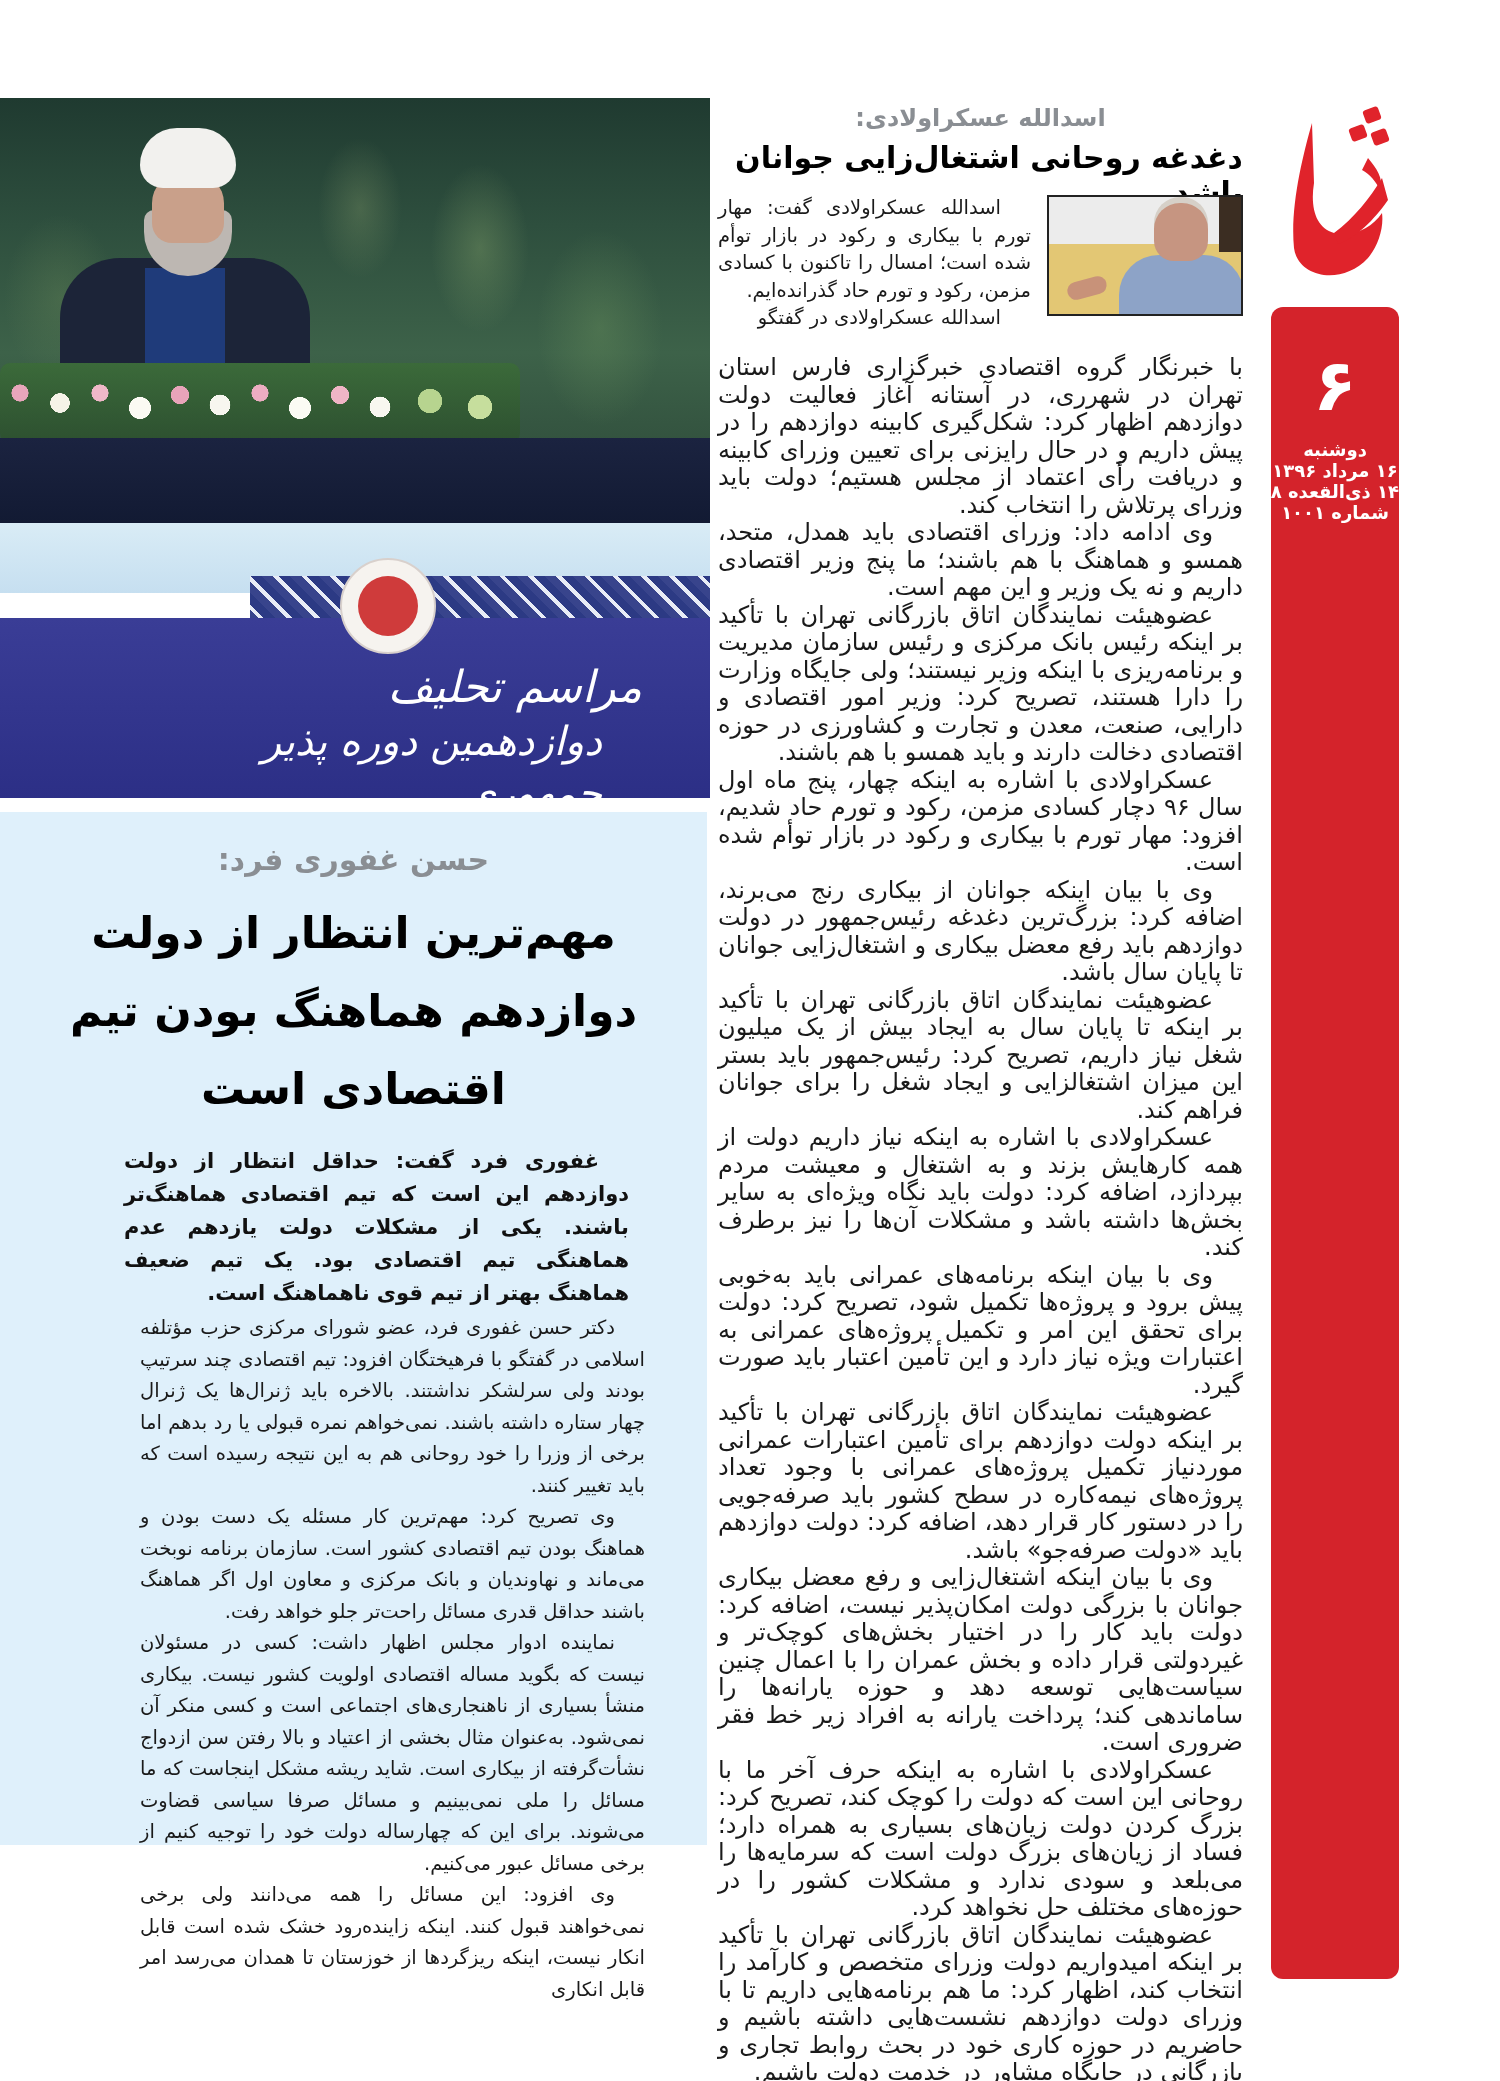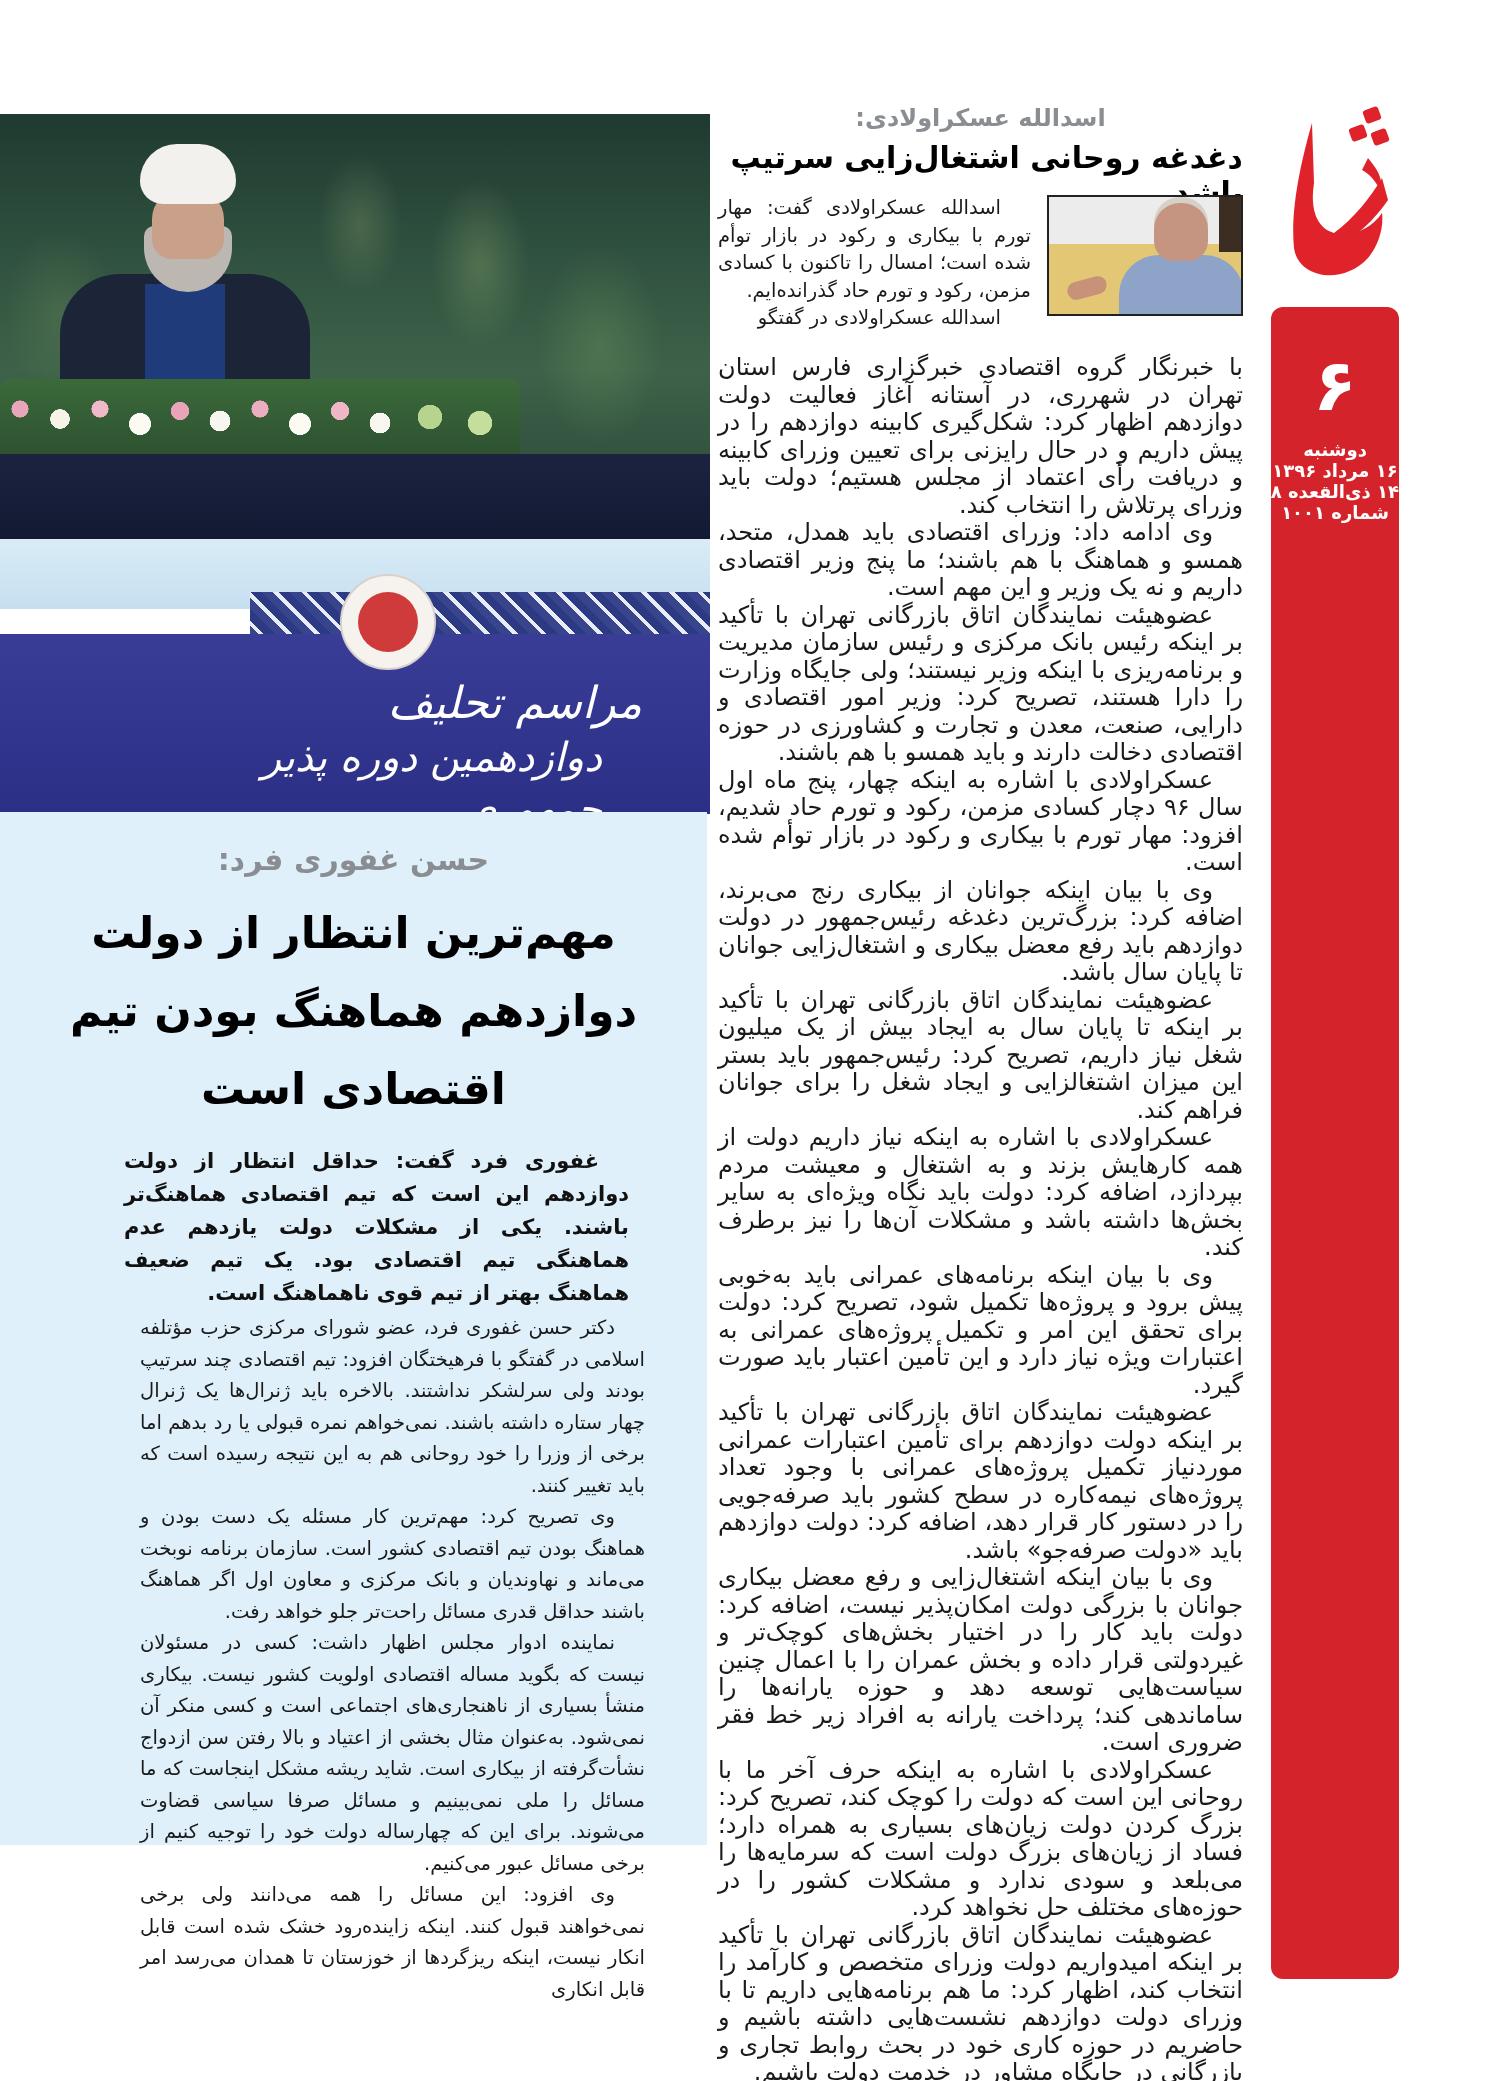--- a/index.html
+++ b/index.html
@@ -1,20 +1,20 @@
 <!DOCTYPE html>
 <html><head>
 <meta charset="utf-8">
 <style>
   html, body { margin: 0; padding: 0; background: #ffffff; }
   body { width: 1500px; height: 2081px; position: relative; overflow: hidden;
          font-family: "DejaVu Sans", sans-serif; color: #1a1a1a; }
 
   
-  #lead-photo { position: absolute; left: 0; top: 98px; width: 822px; height: 700px; overflow: hidden; margin-top: 16px; }
+  #lead-photo { position: absolute; left: 0; top: 98px; width: 822px; height: 700px; overflow: hidden; }
   #lead-photo .bg-top { position: absolute; left: 0; top: 0; width: 710px; height: 425px;
      background: linear-gradient(180deg, #1f3a30 0%, #2e4f3e 30%, #3d6249 60%, #2a4536 100%); }
   #lead-photo .bg-top::before { content: ""; position: absolute; inset: 0;
      background:
        radial-gradient(ellipse 70px 120px at 480px 150px, rgba(140,170,110,.35), transparent 70%),
        radial-gradient(ellipse 90px 140px at 600px 230px, rgba(120,160,100,.3), transparent 70%),
        radial-gradient(ellipse 60px 100px at 360px 110px, rgba(160,180,120,.25), transparent 70%),
        radial-gradient(ellipse 80px 120px at 60px 200px, rgba(110,140,90,.3), transparent 70%); }
   #lead-photo .person { position: absolute; left: 60px; top: 30px; width: 250px; height: 260px; }
   #lead-photo .turban { position: absolute; left: 80px; top: 0; width: 96px; height: 60px; background: #f2f1ee;
@@ -133,21 +133,21 @@
   <div class="body">
     <p>دکتر حسن غفوری فرد، عضو شورای مرکزی حزب مؤتلفه اسلامی در گفتگو با فرهیختگان افزود: تیم اقتصادی چند سرتیپ بودند ولی سرلشکر نداشتند. بالاخره باید ژنرال‌ها یک ژنرال چهار ستاره داشته باشند. نمی‌خواهم نمره قبولی یا رد بدهم اما برخی از وزرا را خود روحانی هم به این نتیجه رسیده است که باید تغییر کنند.</p>
     <p>وی تصریح کرد: مهم‌ترین کار مسئله یک دست بودن و هماهنگ بودن تیم اقتصادی کشور است. سازمان برنامه نوبخت می‌ماند و نهاوندیان و بانک مرکزی و معاون اول اگر هماهنگ باشند حداقل قدری مسائل راحت‌تر جلو خواهد رفت.</p>
     <p>نماینده ادوار مجلس اظهار داشت: کسی در مسئولان نیست که بگوید مساله اقتصادی اولویت کشور نیست. بیکاری منشأ بسیاری از ناهنجاری‌های اجتماعی است و کسی منکر آن نمی‌شود. به‌عنوان مثال بخشی از اعتیاد و بالا رفتن سن ازدواج نشأت‌گرفته از بیکاری است. شاید ریشه مشکل اینجاست که ما مسائل را ملی نمی‌بینیم و مسائل صرفا سیاسی قضاوت می‌شوند. برای این که چهارساله دولت خود را توجیه کنیم از برخی مسائل عبور می‌کنیم.</p>
     <p>وی افزود: این مسائل را همه می‌دانند ولی برخی نمی‌خواهند قبول کنند. اینکه زاینده‌رود خشک شده است قابل انکار نیست، اینکه ریزگردها از خوزستان تا همدان می‌رسد امر قابل انکاری</p>
   </div>
 </div>
 
 <div id="right-article">
   <div class="kicker">اسدالله عسکراولادی:</div>
-  <div class="headline">دغدغه روحانی اشتغال‌زایی سرتیپ باشد</div>
+  <div class="headline">دغدغه روحانی اشتغال‌زایی جوانان باشد</div>
   <div class="inset-photo">
     <div class="frame"></div>
     <div class="suit"></div>
     <div class="head"></div>
     <div class="hand"></div>
   </div>
   <div class="intro">
     <p>اسدالله عسکراولادی گفت: مهار تورم با بیکاری و رکود در بازار توأم شده است؛ امسال را تاکنون با کسادی مزمن، رکود و تورم حاد گذرانده‌ایم.</p>
     <p>اسدالله عسکراولادی در گفتگو</p>
   </div>

